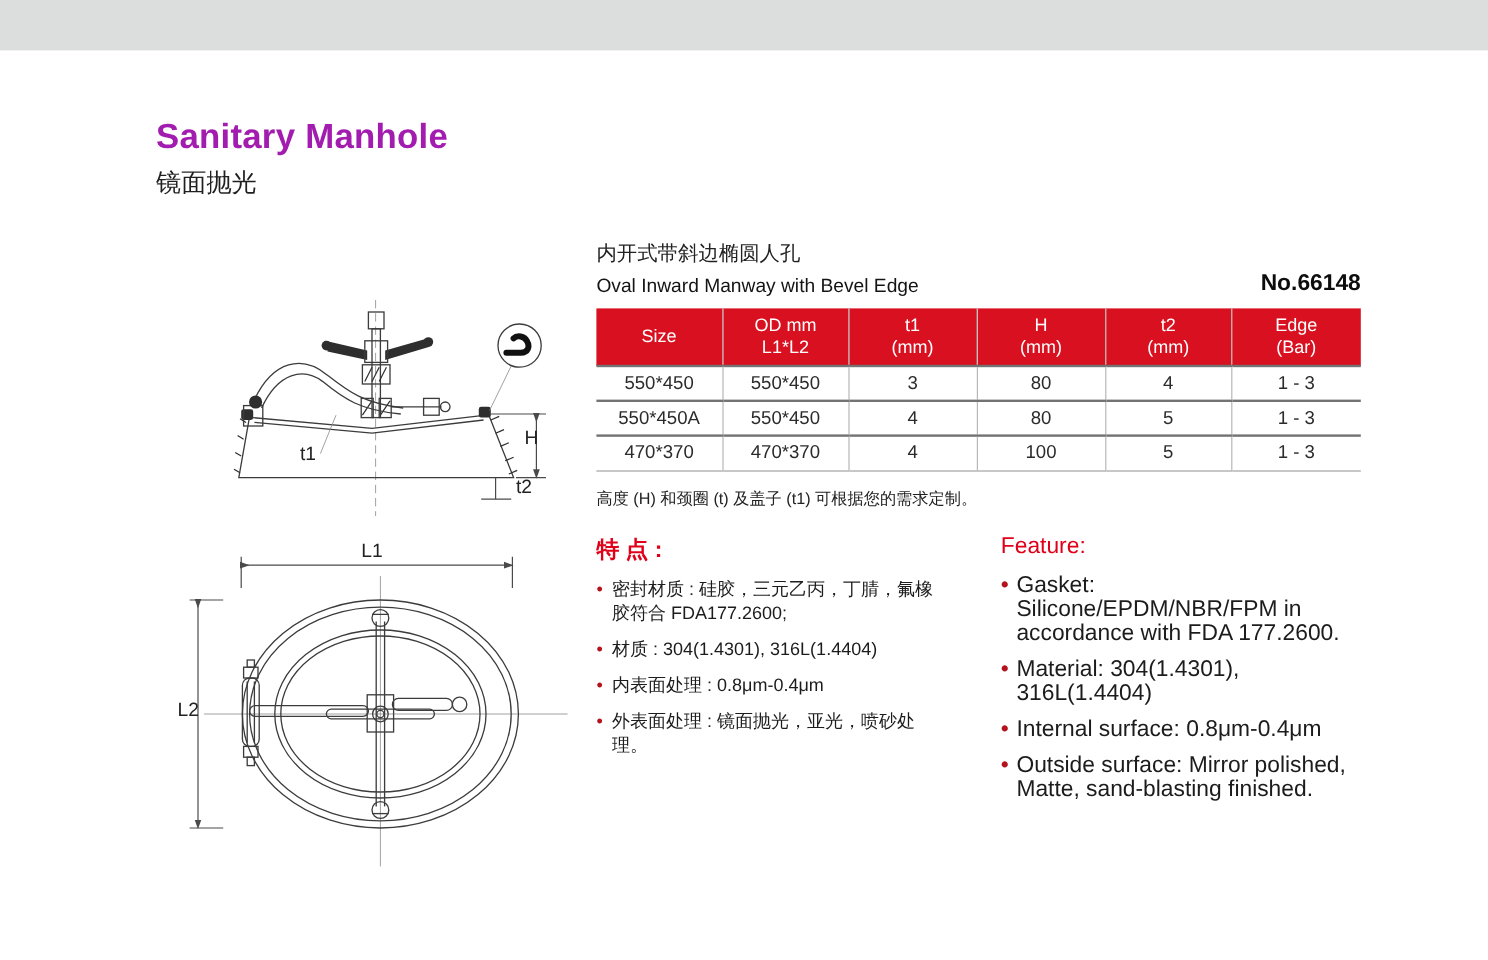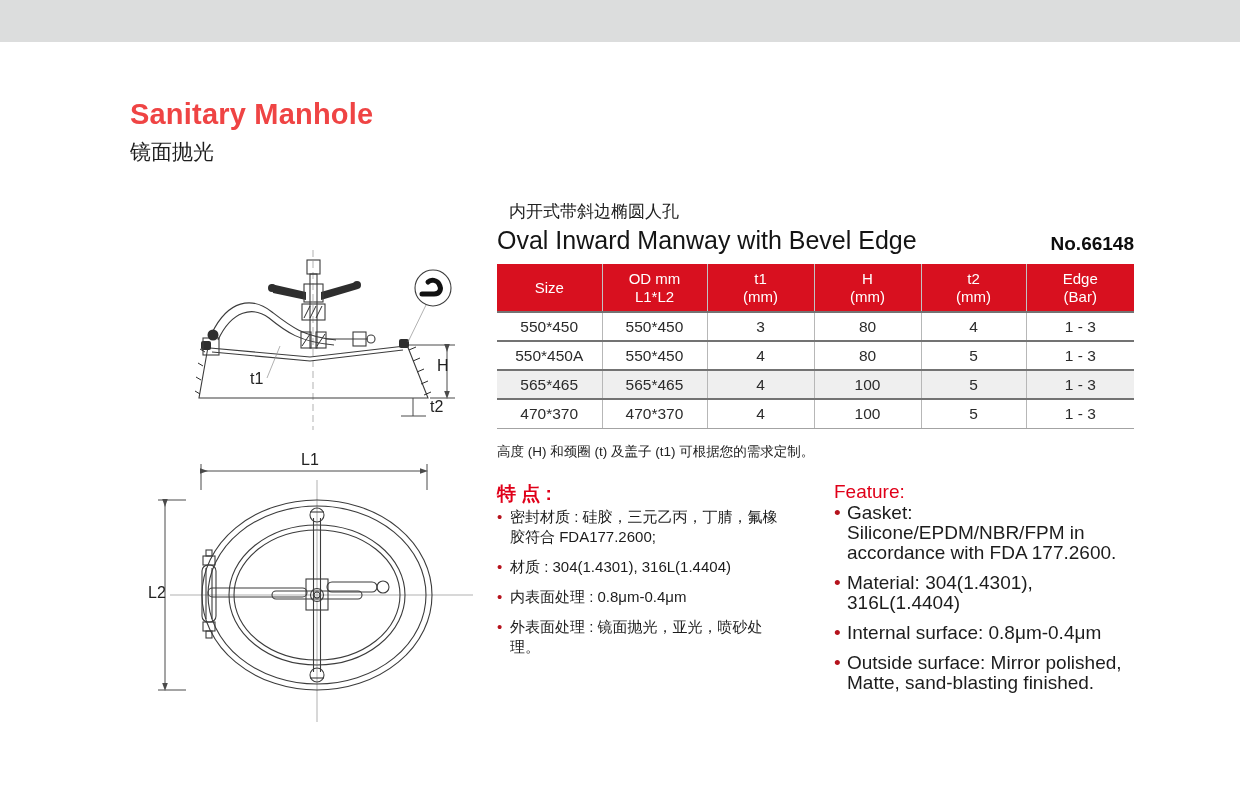--- a/index.html
+++ b/index.html
@@ -12,32 +12,32 @@
     --line:#3c3c3c;
   }
   *{margin:0;padding:0;box-sizing:border-box;}
   html,body{background:#fff;}
   body{font-family:"Liberation Sans","DejaVu Sans",sans-serif;color:var(--ink);}
   .page{position:relative;width:1240px;height:800px;background:#fff;overflow:hidden;}
 
   .topbar{position:absolute;left:0;top:0;width:1240px;height:42px;background:var(--topbar);}
 
   .title-block{position:absolute;left:130px;top:97px;}
-  .title-en{font-size:29px;font-weight:bold;color:#ef4444;line-height:34px;letter-spacing:0.2px;}
+  .title-en{font-size:29px;font-weight:bold;color:#a21caf;line-height:34px;letter-spacing:0.2px;}
   .title-cn{font-size:21px;color:#1f1f1f;margin-top:7px;}
 
   .drawing{position:absolute;}
   .side-view{left:150px;top:248px;width:335px;height:185px;}
   .top-view{left:140px;top:438px;width:335px;height:292px;}
   .dim-label{position:absolute;font-size:16px;color:#222;background:transparent;}
 
   .right-col{position:absolute;left:497px;top:201px;width:637px;}
-  .product-name-cn{font-size:17px;color:#222;line-height:22px;margin-left:12px;}
+  .product-name-cn{font-size:17px;color:#222;line-height:22px;}
   .product-heading-row{display:flex;justify-content:space-between;align-items:flex-end;margin-top:3px;}
-  .product-name-en{font-size:25px;color:#141414;}
+  .product-name-en{font-size:16px;color:#141414;}
   .model-no{font-size:19px;font-weight:bold;color:#0d0d0d;}
 
   table.spec{width:637px;border-collapse:collapse;table-layout:fixed;margin-top:9px;}
   table.spec col.c1,table.spec col.c2,table.spec col.c5{width:105px;}
   table.spec col.c3,table.spec col.c4{width:107px;}
   table.spec col.c6{width:108px;}
   table.spec thead th{background:var(--accent);color:#fff;font-weight:normal;height:48px;
     text-align:center;vertical-align:middle;font-size:15px;line-height:18px;border-left:1px solid #c2c2c2;}
   table.spec thead th:first-child{border-left:none;}
   table.spec thead th span{display:block;}
@@ -49,21 +49,21 @@
 
   .notes{margin-top:4px;}
   .note-cn{font-size:13.5px;color:#222;line-height:20px;margin-top:13px;}
   .note-en{font-size:15.5px;color:#1e1e1e;line-height:22px;margin-top:1px;}
 
   .features-row{display:flex;margin-top:19px;}
   .features-cn{width:338px;}
   .features-en{flex:1;}
   .feat-heading{font-size:19px;color:var(--heading-red);}
   .features-cn .feat-heading{font-weight:bold;}
-  .feat-list{list-style:none;margin-top:0;}
+  .feat-list{list-style:none;margin-top:11px;}
   .feat-list li{position:relative;padding-left:13px;margin-bottom:10px;line-height:20px;}
   .feat-list li::before{content:"\2022";position:absolute;left:0;top:0;color:var(--bullet);}
   .features-cn .feat-list li{font-size:15px;width:288px;}
   .features-en .feat-list li{font-size:19px;width:300px;}
 
   svg .ln{stroke:var(--line);stroke-width:1.1;fill:none;}
   svg .thin{stroke:#8f8f8f;stroke-width:0.7;fill:none;}
   svg .dim{stroke:#4a4a4a;stroke-width:1;fill:none;}
   svg .dark{fill:#2e2e2e;stroke:none;}
   svg .hatchln{stroke:#2e2e2e;stroke-width:1;}
@@ -262,28 +262,20 @@
             <td>3</td>
             <td>80</td>
             <td>4</td>
             <td>1 - 3</td>
           </tr>
           <tr>
             <td>550*450A</td>
             <td>550*450</td>
             <td>4</td>
             <td>80</td>
-            <td>5</td>
-            <td>1 - 3</td>
-          </tr>
-          <tr class="shaded">
-            <td>565*465</td>
-            <td>565*465</td>
-            <td>4</td>
-            <td>100</td>
             <td>5</td>
             <td>1 - 3</td>
           </tr>
           <tr>
             <td>470*370</td>
             <td>470*370</td>
             <td>4</td>
             <td>100</td>
             <td>5</td>
             <td>1 - 3</td>

